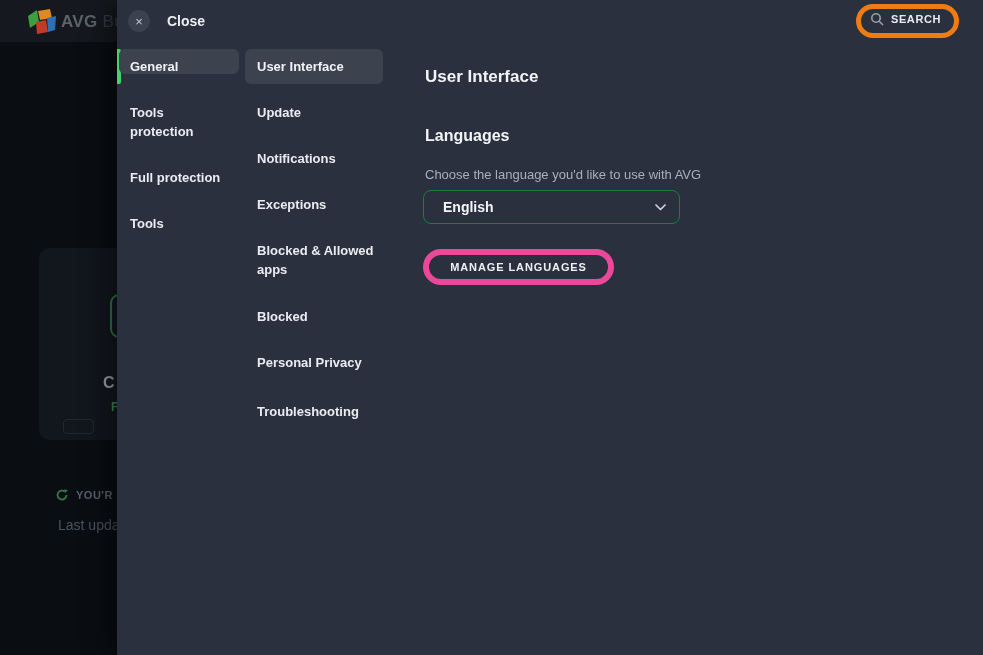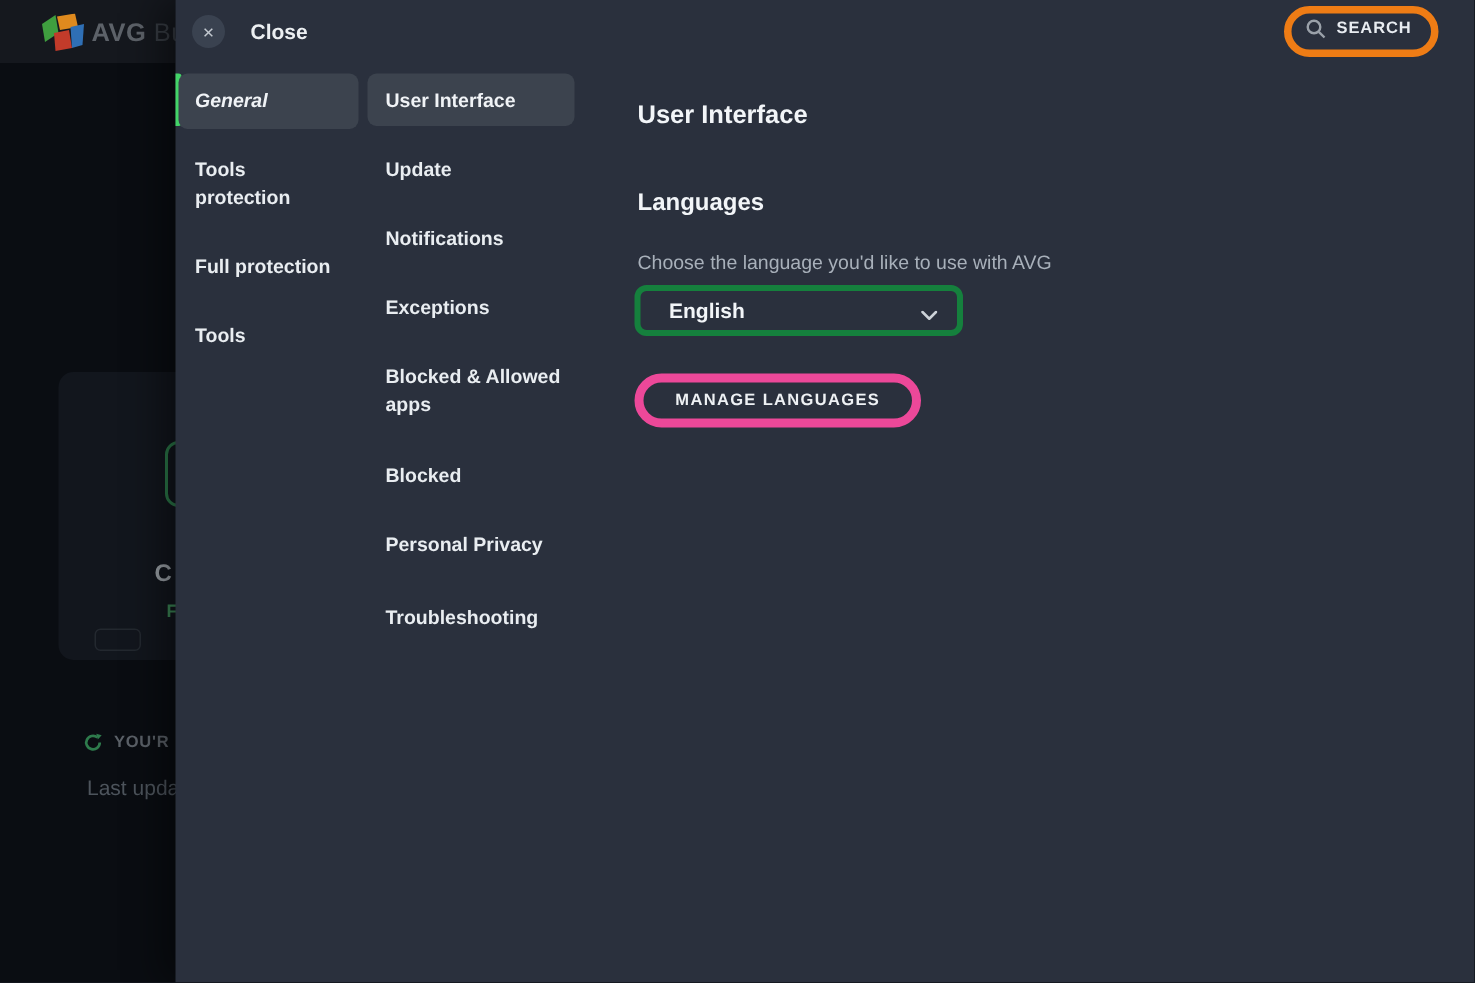--- a/index.html
+++ b/index.html
@@ -31,30 +31,30 @@
   .search-button { position:absolute; left:753px; top:12px; display:flex; align-items:center; gap:7px; cursor:pointer; }
   .search-label { font-size:11px; font-weight:bold; letter-spacing:.6px; color:#e8ecf1; }
   .annotation-ring { position:absolute; left:739px; top:4px; width:103px; height:34px; border:5px solid #ee7c15; border-radius:17px; pointer-events:none; }
 
   .nav-item { position:absolute; font-size:13px; font-weight:bold; color:#e9edf1; line-height:19px; white-space:pre-line; cursor:pointer; }
   .nav-rect { position:absolute; background:#3c434e; border-radius:6px; cursor:pointer; }
   .nav-rect .nav-label { position:absolute; top:8px; font-size:13px; font-weight:bold; color:#f0f3f6; line-height:19px; }
   .active-bar { position:absolute; left:0; top:49px; width:4px; height:35px; background:#43d468; border-radius:0 2px 2px 0; }
 
   
-  .col1-rect { left:2px; top:49px; width:120px; height:37px;font-style:italic; }
+  .col1-rect { left:2px; top:49px; width:120px; height:25px; }
   .col1-rect .nav-label { left:11px; }
   .col2-rect { left:128px; top:49px; width:138px; height:35px; }
   .col2-rect .nav-label { left:12px; }
 
   .content-title { position:absolute; left:308px; top:67px; font-size:17px; font-weight:bold; color:#f2f5f8; }
   .section-title { position:absolute; left:308px; top:127px; font-size:16px; font-weight:bold; color:#f2f5f8; }
   .section-desc { position:absolute; left:308px; top:167px; font-size:13px; color:#a8b0ba; }
 
-  .language-select { position:absolute; left:306px; top:190px; width:219px; height:34px; border:4px solid #15803d; border-radius:8px; background:transparent; display:flex; align-items:center; cursor:pointer; }
+  .language-select { position:absolute; left:306px; top:190px; width:257px; height:34px; border:1px solid #15803d; border-radius:8px; background:transparent; display:flex; align-items:center; cursor:pointer; }
   .language-value { margin-left:19px; font-size:14px; font-weight:bold; color:#f2f5f8; }
   .language-select .chev { position:absolute; right:13px; top:13px; }
 
   .manage-button { position:absolute; left:306px; top:249px; width:191px; height:36px; border:6px solid #ec4899; border-radius:18px; background:transparent; display:flex; align-items:center; justify-content:center; cursor:pointer; }
   .manage-label { font-size:11px; font-weight:bold; letter-spacing:.9px; color:#eef1f4; }
 </style>
 </head>
 <body>
 
 <div class="stage">

